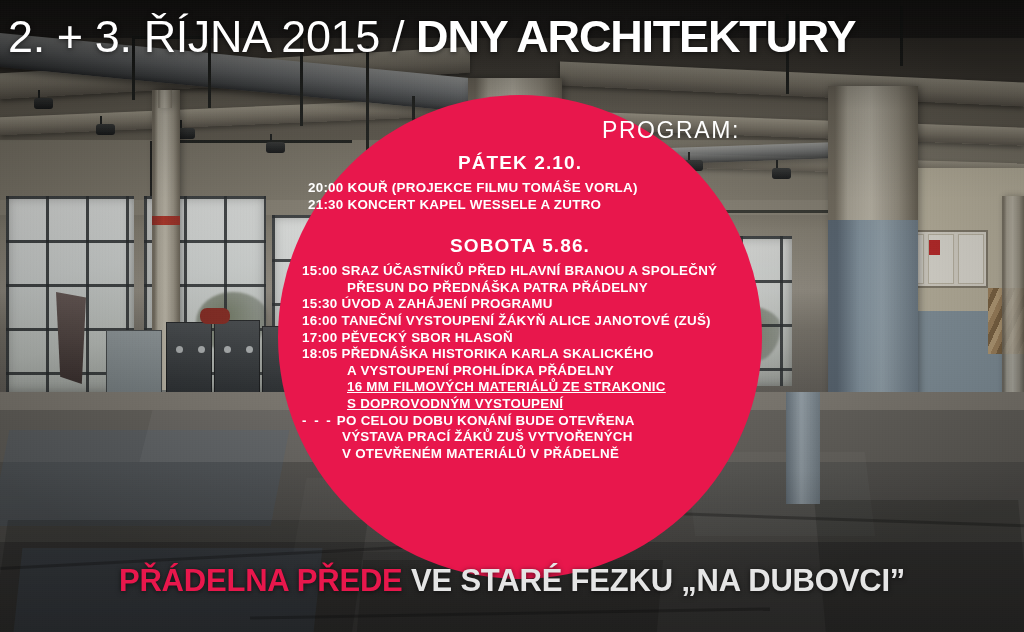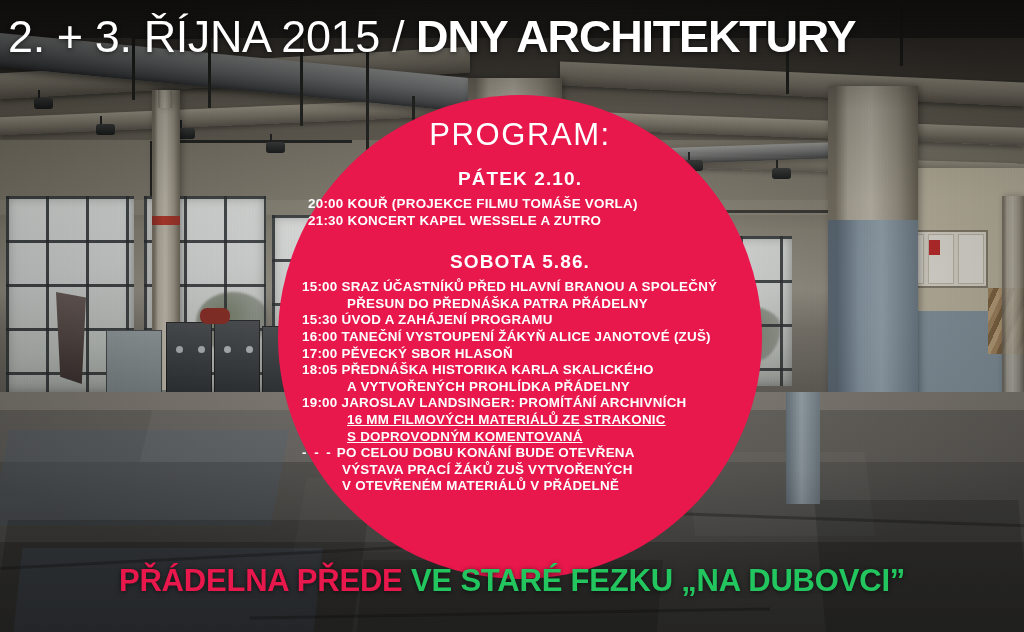--- a/index.html
+++ b/index.html
@@ -184,22 +184,23 @@
     border-radius:50%;
     background:#e8174c;
     color:#ffffff;
     text-align:center;
   }
   .disc-inner{
     position:absolute;left:0;right:0;top:22px;
     padding:0 22px;
   }
   .prog-title{
-    font-size:31px;font-weight:400;letter-spacing:1.6px;
-    margin:0 0 15px 0;
+    font-size:23px;font-weight:400;letter-spacing:1.6px;
+    margin:0 0 8px 0;
+    text-align:right;
   }
   .day-title{
     font-size:19px;font-weight:600;letter-spacing:1.1px;
     margin:0 0 6px 0;
   }
   .day-title.second{margin-top:22px;}
   .items{
     display:block;text-align:left;
     font-size:13.4px;line-height:16.6px;
     font-weight:600;letter-spacing:.25px;
@@ -215,21 +216,21 @@
 
   
   .footer{
     position:absolute;left:0;right:0;top:563px;
     text-align:center;
     font-size:31px;font-weight:700;letter-spacing:-0.2px;
     white-space:nowrap;
     text-shadow:0 1px 5px rgba(0,0,0,.6);
   }
   .footer .pink{color:#e8174c;}
-  .footer .white{color:#22c55e;}
+  .footer .white{color:#e5e5e5;}
 </style>
 </head>
 <body>
 
 <div class="poster">
 
   <div class="photo">
     <div class="base"></div>
 
     <div class="ceil"></div>
@@ -365,24 +366,23 @@
       </div>
 
       <div class="day-title second">SOBOTA 5.86.</div>
       <div class="items sat">
         <div class="row">15:00 SRAZ ÚČASTNÍKŮ PŘED HLAVNÍ BRANOU A SPOLEČNÝ</div>
         <div class="row indent">PŘESUN DO PŘEDNÁŠKA PATRA PŘÁDELNY</div>
         <div class="row">15:30 ÚVOD A ZAHÁJENÍ PROGRAMU</div>
         <div class="row">16:00 TANEČNÍ VYSTOUPENÍ ŽÁKYŇ ALICE JANOTOVÉ (ZUŠ)</div>
         <div class="row">17:00 PĚVECKÝ SBOR HLASOŇ</div>
         <div class="row">18:05 PŘEDNÁŠKA HISTORIKA KARLA SKALICKÉHO</div>
-        <div class="row indent">A VYTVOŘENÝCH PROHLÍDKA PŘÁDELNY</div>
-        <div class="row">19:00 JAROSLAV LANDSINGER: PROMÍTÁNÍ ARCHIVNÍCH</div>
+        <div class="row indent">A VYSTOUPENÍ PROHLÍDKA PŘÁDELNY</div>
         <div class="row indent2">16 MM FILMOVÝCH MATERIÁLŮ ZE STRAKONIC</div>
-        <div class="row indent2">S DOPROVODNÝM KOMENTOVANÁ</div>
+        <div class="row indent2">S DOPROVODNÝM VYSTOUPENÍ</div>
 
         <div class="row note">
           <span class="dots">- - -</span>
           <span>PO CELOU DOBU KONÁNÍ BUDE OTEVŘENA</span>
         </div>
         <div class="row note-indent">VÝSTAVA PRACÍ ŽÁKŮ ZUŠ VYTVOŘENÝCH</div>
         <div class="row note-indent">V OTEVŘENÉM MATERIÁLŮ V PŘÁDELNĚ</div>
       </div>
 
     </div>

